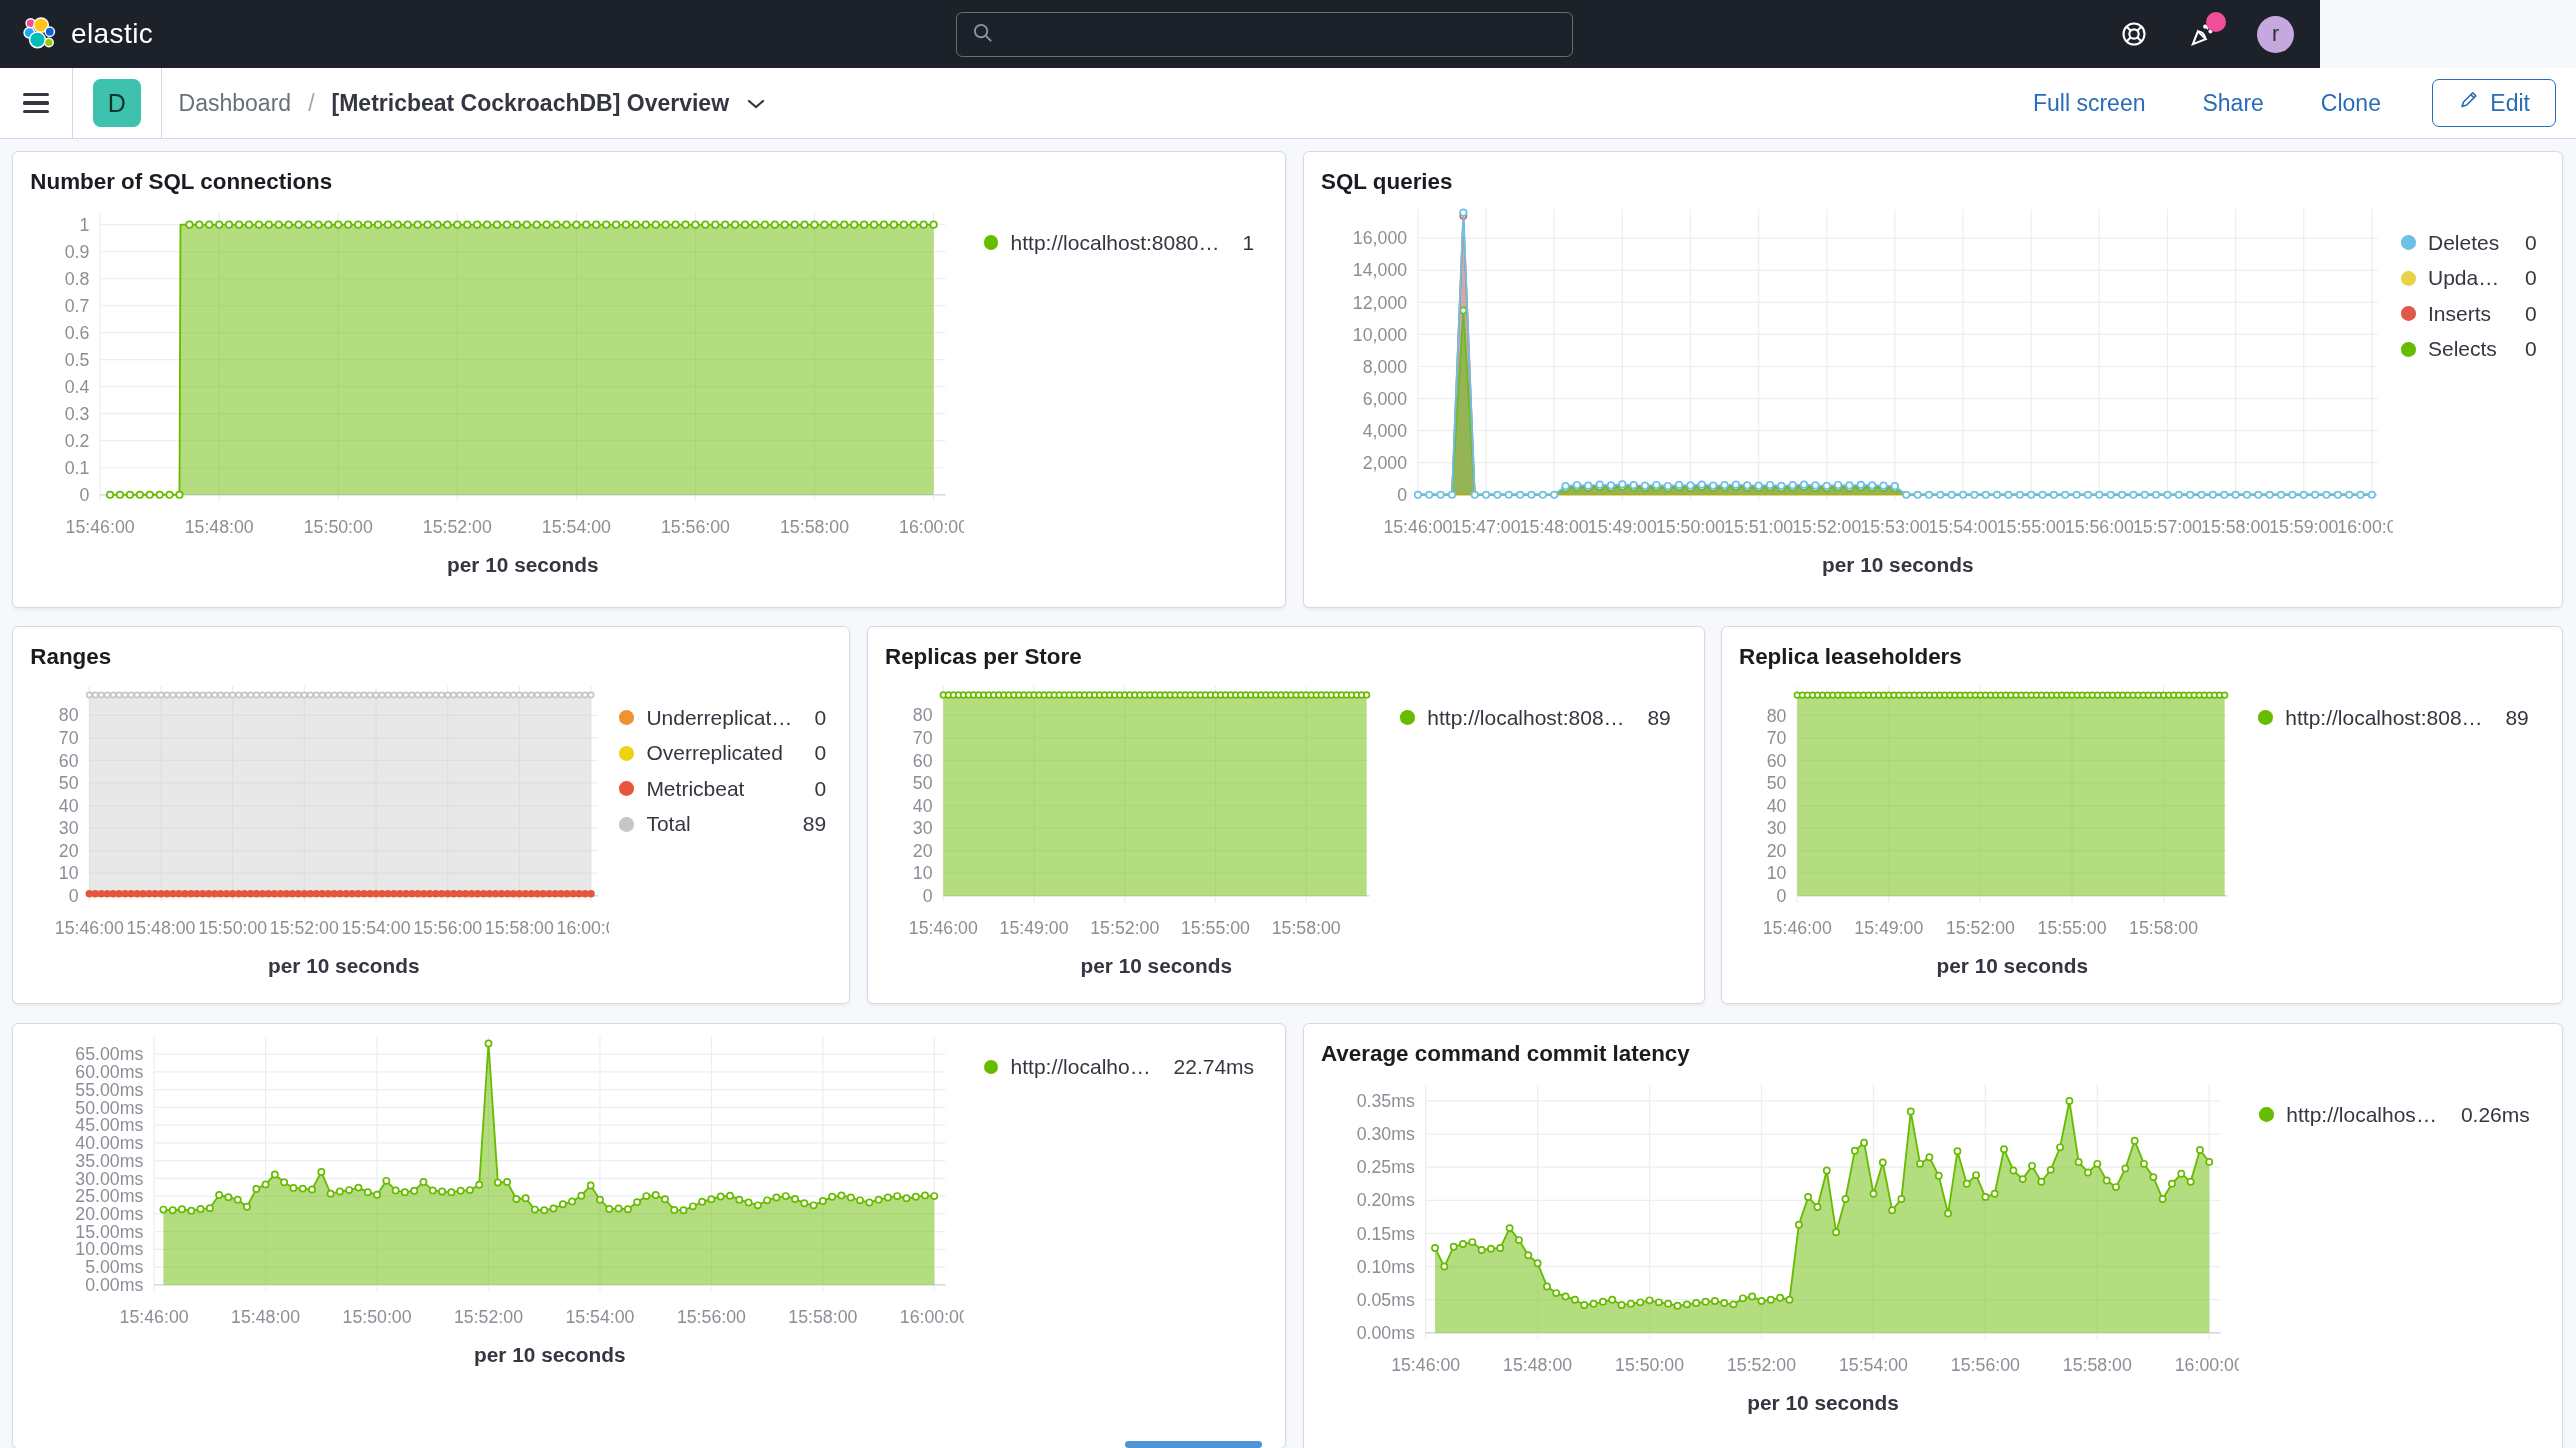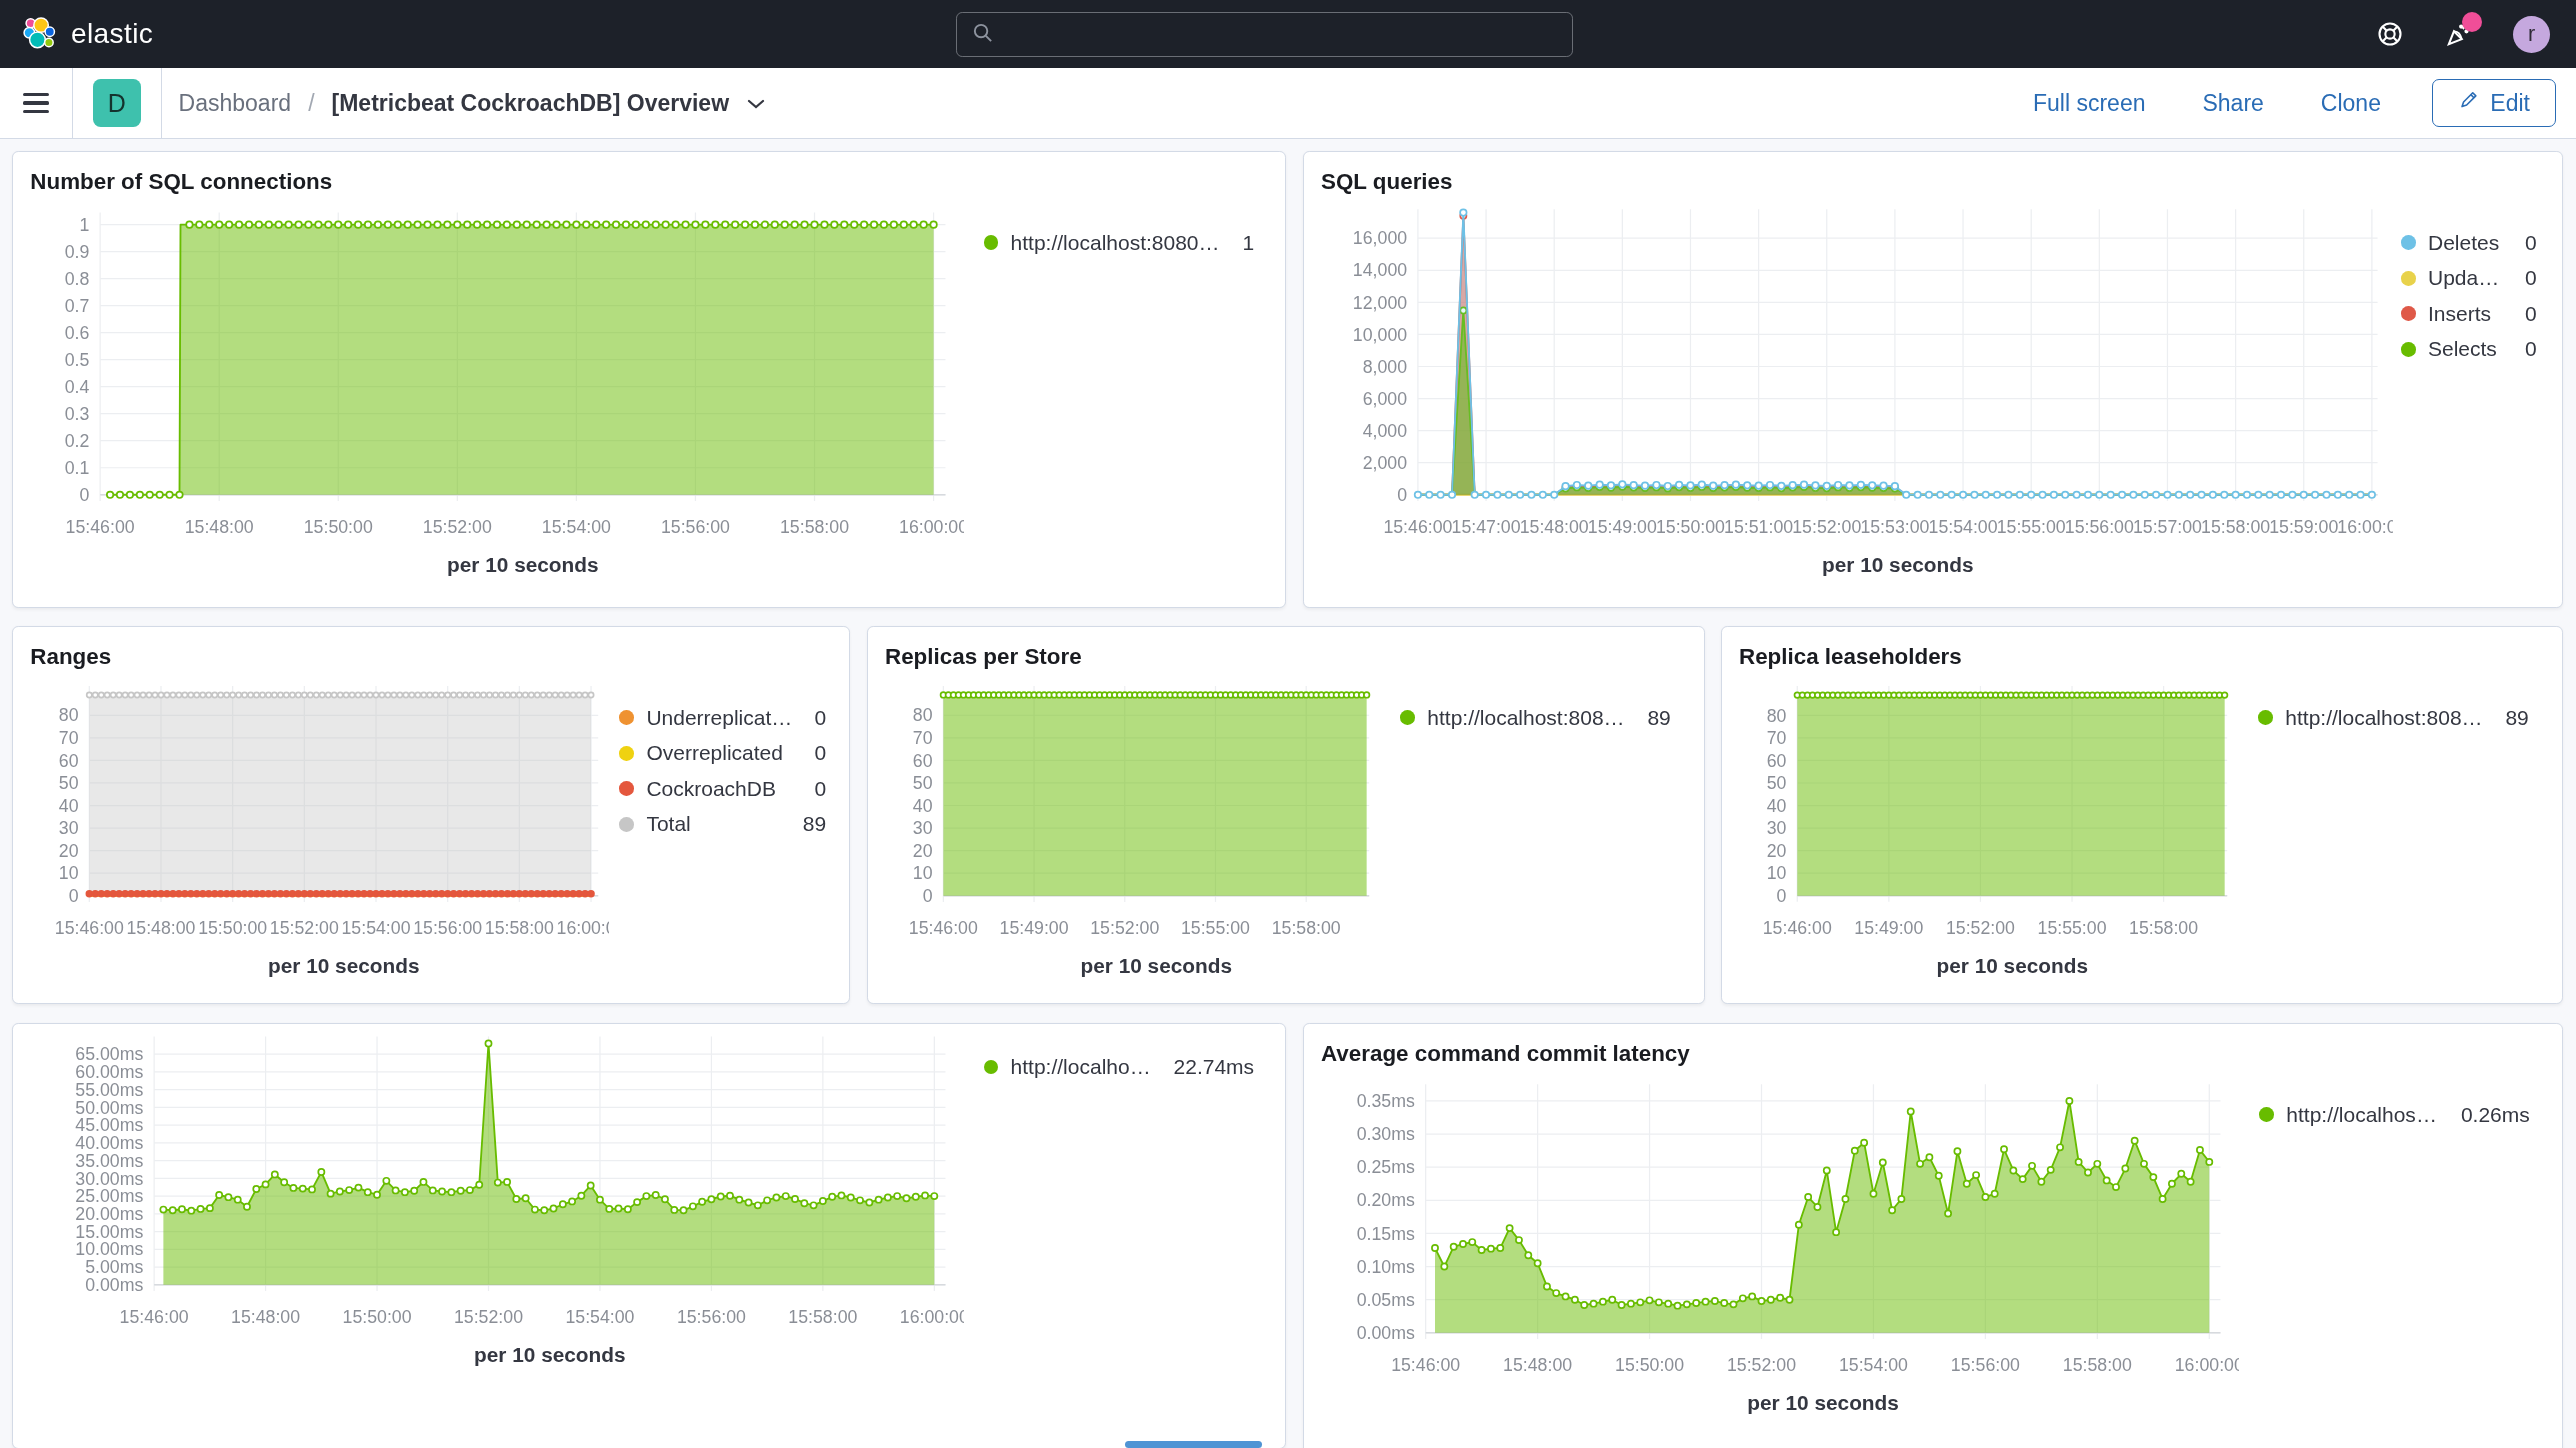--- a/index.html
+++ b/index.html
@@ -4,21 +4,21 @@
 <style>
   * { box-sizing: border-box; }
   html,body { margin:0; padding:0; }
   body {
     width:2576px; height:1448px; overflow:hidden;
     font-family:"Liberation Sans", sans-serif;
     background:#f7f8fb; position:relative;
   }
   
   .topnav {
-    position:absolute; left:0; top:0; width:2576px; height:68px;
+    position:absolute; left:0; top:0; width:2320px; height:68px;
     background:#1d2129; display:flex; align-items:center;
   }
   .brand { display:flex; align-items:center; gap:14px; padding-left:23px; width:956px; }
   .brand-name { color:#ffffff; font-size:28px; font-weight:500; letter-spacing:0.4px; }
   .searchbar {
     width:617px; height:45px; border:0.8px solid #6a6e75; border-radius:6.2px;
     display:flex; align-items:center; padding:0 14px; gap:10.8px; background:transparent;
   }
   .searchbar input {
     background:transparent; border:none; outline:none; color:#d4dae5;
@@ -768,21 +768,21 @@
           <span class="lab">Underreplicated</span>
           <span class="val">0</span>
         </div>
         <div class="legend-item">
           <span class="dot" style="background: rgb(239, 210, 17);"></span>
           <span class="lab">Overreplicated</span>
           <span class="val">0</span>
         </div>
         <div class="legend-item">
           <span class="dot" style="background: rgb(228, 87, 61);"></span>
-          <span class="lab">CockroachDB</span>
+          <span class="lab">Metricbeat</span>
           <span class="val">0</span>
         </div>
         <div class="legend-item">
           <span class="dot" style="background: rgb(198, 198, 198);"></span>
           <span class="lab">Total</span>
           <span class="val">89</span>
         </div>
       </div>
   </div>
 </section>

